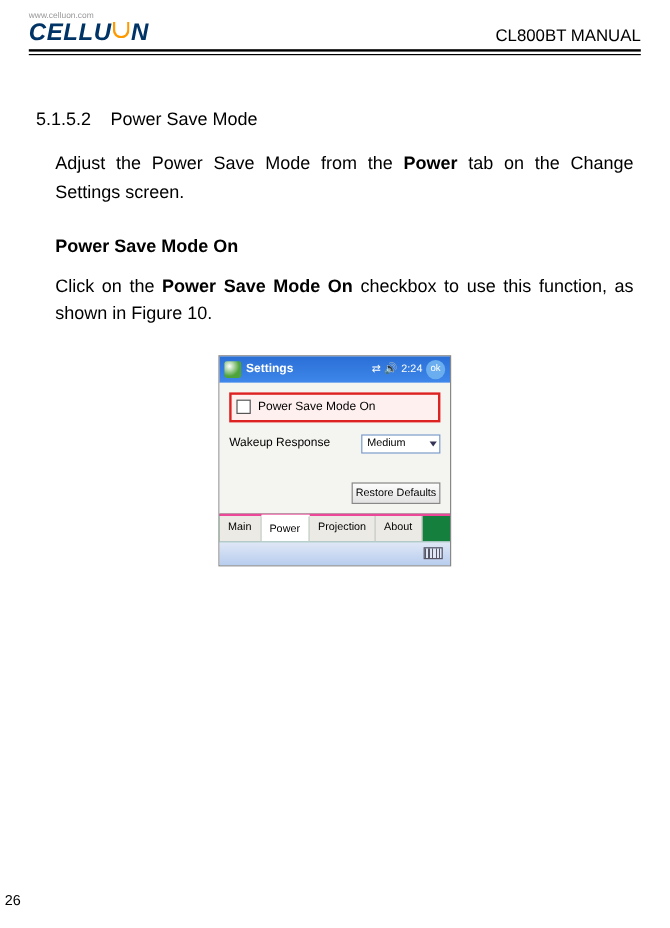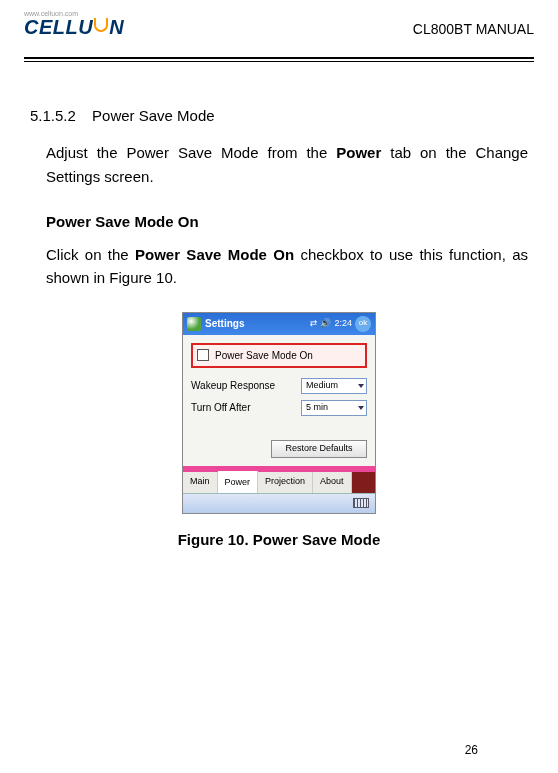--- a/index.html
+++ b/index.html
@@ -14,21 +14,21 @@
     position: relative;
   }
   .page {
     padding: 10px 24px 0 24px;
   }
   .header-row {
     display: flex;
     justify-content: space-between;
     align-items: flex-end;
     font-size: 14px;
-    padding-bottom: 20px;
+    padding-bottom: 4px;
   }
   .logo {
     display: flex;
     flex-direction: column;
     font-size: 7px;
     color: #999;
     line-height: 1;
   }
   .logo-text {
     font-size: 20px;
@@ -148,33 +148,33 @@
     padding: 0 2px 0 4px;
   }
   .combo .arrow {
     width: 0; height: 0;
     border-left: 3px solid transparent;
     border-right: 3px solid transparent;
     border-top: 4px solid #335;
   }
   .btn-restore {
     margin: 24px 0 4px auto;
-    width: 96px;
+    width: 74px;
     height: 18px;
     border: 1px solid #888;
     background: linear-gradient(#fdfdfd, #e2e2e2);
     font-size: 9px;
     display: flex;
     align-items: center;
     justify-content: center;
   }
   .dev-tabs {
     display: flex;
-    border-top: 6px solid #ec4899;
-    background: #7f1d1d;
+    border-top: 2px solid #ec4899;
+    background: #15803d;
   }
   .dev-tab {
     padding: 3px 7px;
     font-size: 9px;
     border-right: 1px solid #ccc;
     background: #eceae4;
   }
   .dev-tab.active {
     background: #fff;
     border-top: 2px solid #fff;
@@ -191,23 +191,23 @@
     font-size: 9px;
   }
   .kbd-icon {
     width: 16px; height: 10px;
     border: 1px solid #556;
     background: repeating-linear-gradient(90deg,#556 0 1px,#dfe7f6 1px 3px);
   }
   .pagenum {
     position: absolute;
     bottom: 16px;
-    left: 16px;
+    left: 4px;
     width: 462px;
-    text-align: right;
+    text-align: left;
     font-size: 12px;
   }
 </style>
 </head>
 <body>
 
 <div class="page">
   <div class="header-row">
     <div class="logo">
       <span>www.celluon.com</span>
@@ -256,39 +256,31 @@
             <span>Power Save Mode On</span>
           </div>
 
           <div class="opt-row">
             <span>Wakeup Response</span>
             <span class="combo">
               <span>Medium</span>
               <span class="arrow"></span>
             </span>
           </div>
-          <div class="opt-row">
-            <span>Turn Off After</span>
-            <span class="combo">
-              <span>5 min</span>
-              <span class="arrow"></span>
-            </span>
-          </div>
 
           <div class="btn-restore">Restore Defaults</div>
         </div>
         <div class="dev-tabs">
           <span class="dev-tab">Main</span>
           <span class="dev-tab active">Power</span>
           <span class="dev-tab">Projection</span>
           <span class="dev-tab">About</span>
         </div>
         <div class="dev-bottombar">
           <span class="kbd-icon"></span>
         </div>
       </div>
 
-      <div class="figure-caption">Figure 10. Power Save Mode</div>
     </div>
   </div>
 </div>
 
 <div class="pagenum">26</div>
 
 </body></html>

